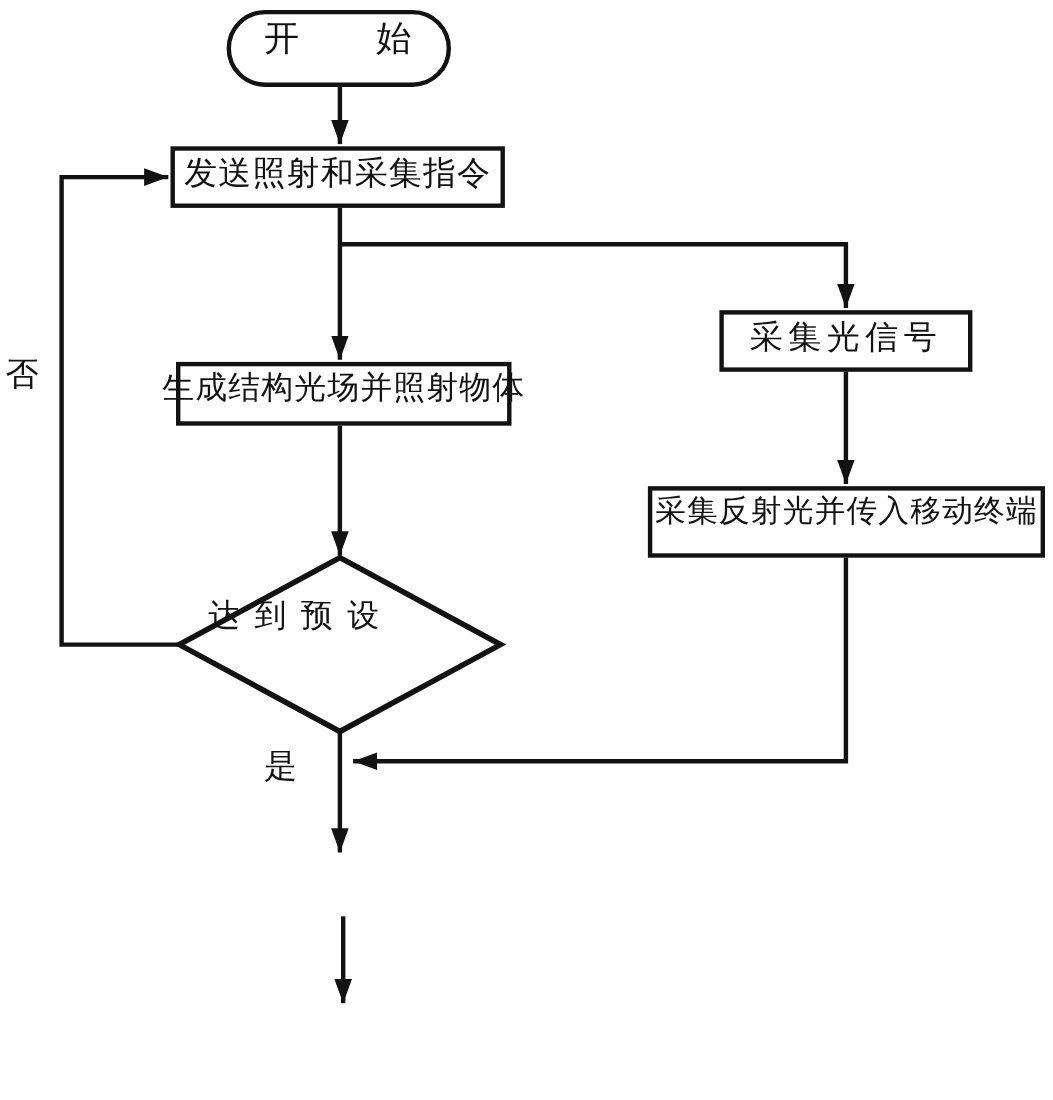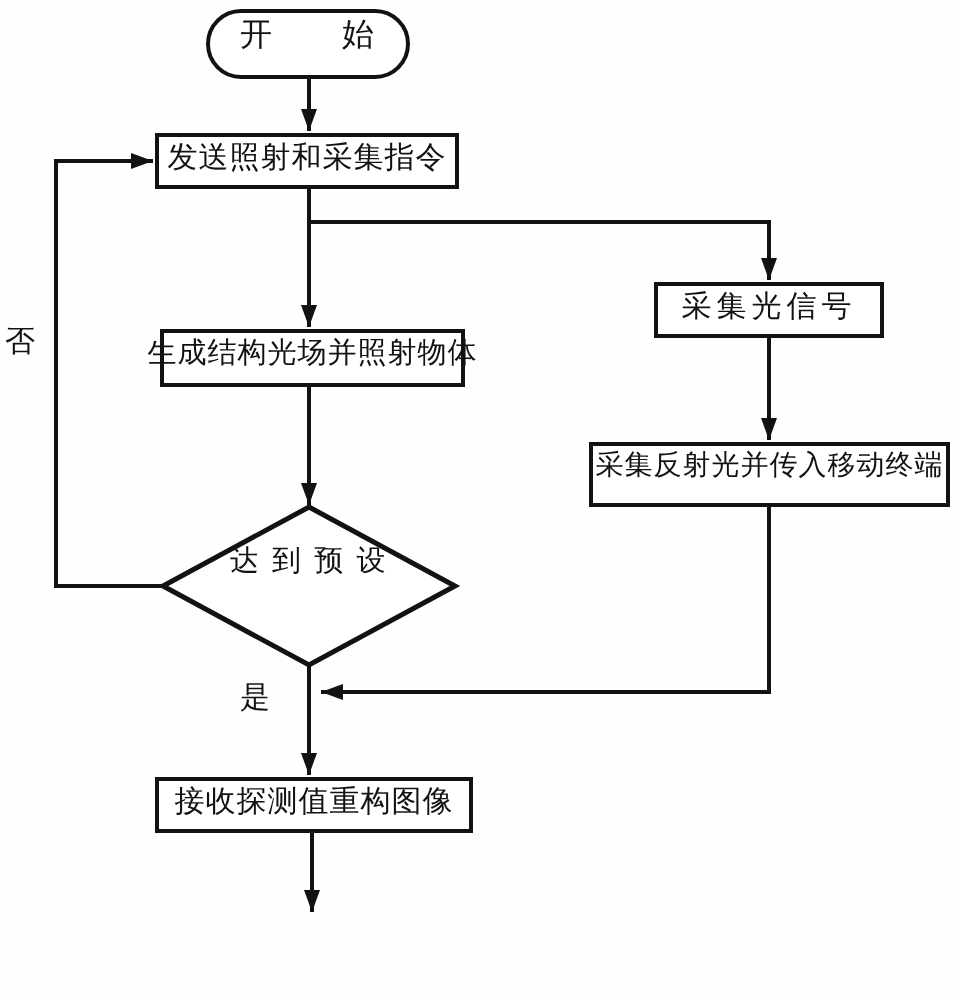--- a/index.html
+++ b/index.html
@@ -22,21 +22,21 @@
   }
   .stadium { border-radius:40px; font-size:32px; letter-spacing:2px; }
   .process { font-size:29px; letter-spacing:1px; }
   .small-spaced { letter-spacing:5px; }
   .freelabel {
     position:absolute; background:transparent; border:none;
     font-size:30px; line-height:30px;
   }
   .diamond-label {
     position:absolute; left:189px; top:534px; width:240px;
-    text-align:center; font-size:29px; line-height:52px; letter-spacing:3px;
+    text-align:left; font-size:29px; line-height:52px; letter-spacing:3px;
   }
 </style>
 </head>
 <body>
 
 <div id="canvas">
 
   <svg id="wires" xmlns="http://www.w3.org/2000/svg" width="957" height="1000" viewBox="0 0 957 1000">
     <defs>
       <marker id="arrow" markerUnits="userSpaceOnUse" markerWidth="24" markerHeight="18" refX="22" refY="8" orient="auto">
@@ -82,21 +82,18 @@
   </div>
 
   <div class="node process" style="left:589px; top:442px; width:361px; height:65px; font-size:28px;">
     <span>采集反射光并传入移动终端</span>
   </div>
 
   <div class="diamond-label">
     <div>达 到 预 设</div>
   </div>
 
-  <div class="node process" style="left:155px; top:777px; width:318px; height:56px; font-size:30px;">
-    <span>接收探测值重构图像</span>
-  </div>
 
 
   <div class="freelabel" style="left:5px; top:326px;">否</div>
   <div class="freelabel" style="left:240px; top:682px;">是</div>
 
 </div>
 
 </body></html>

